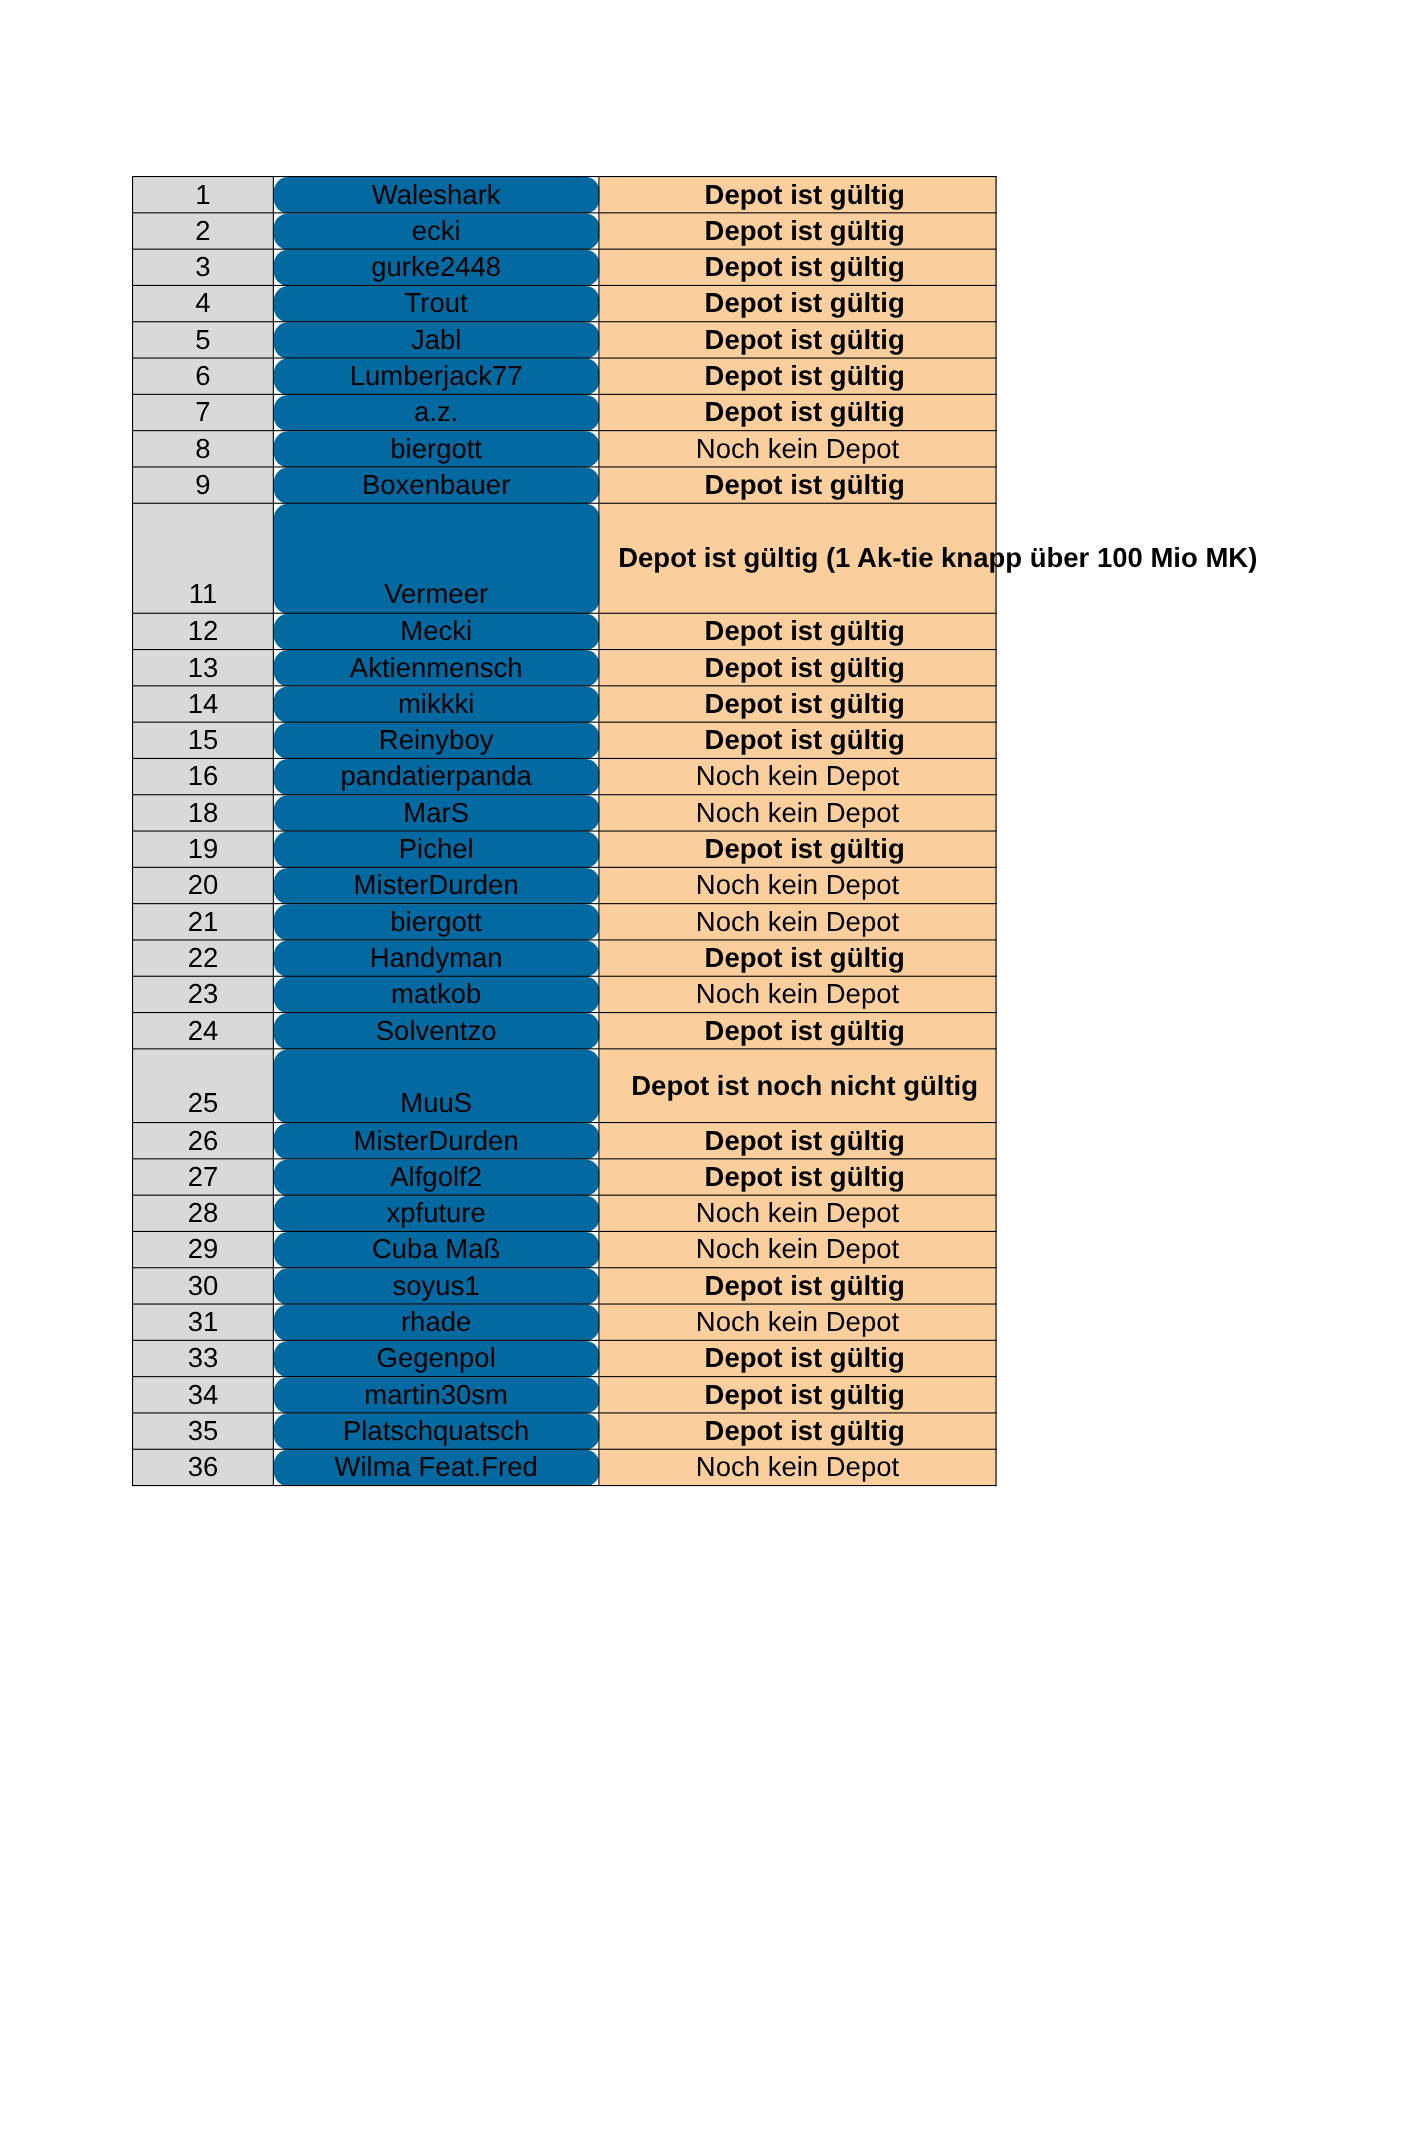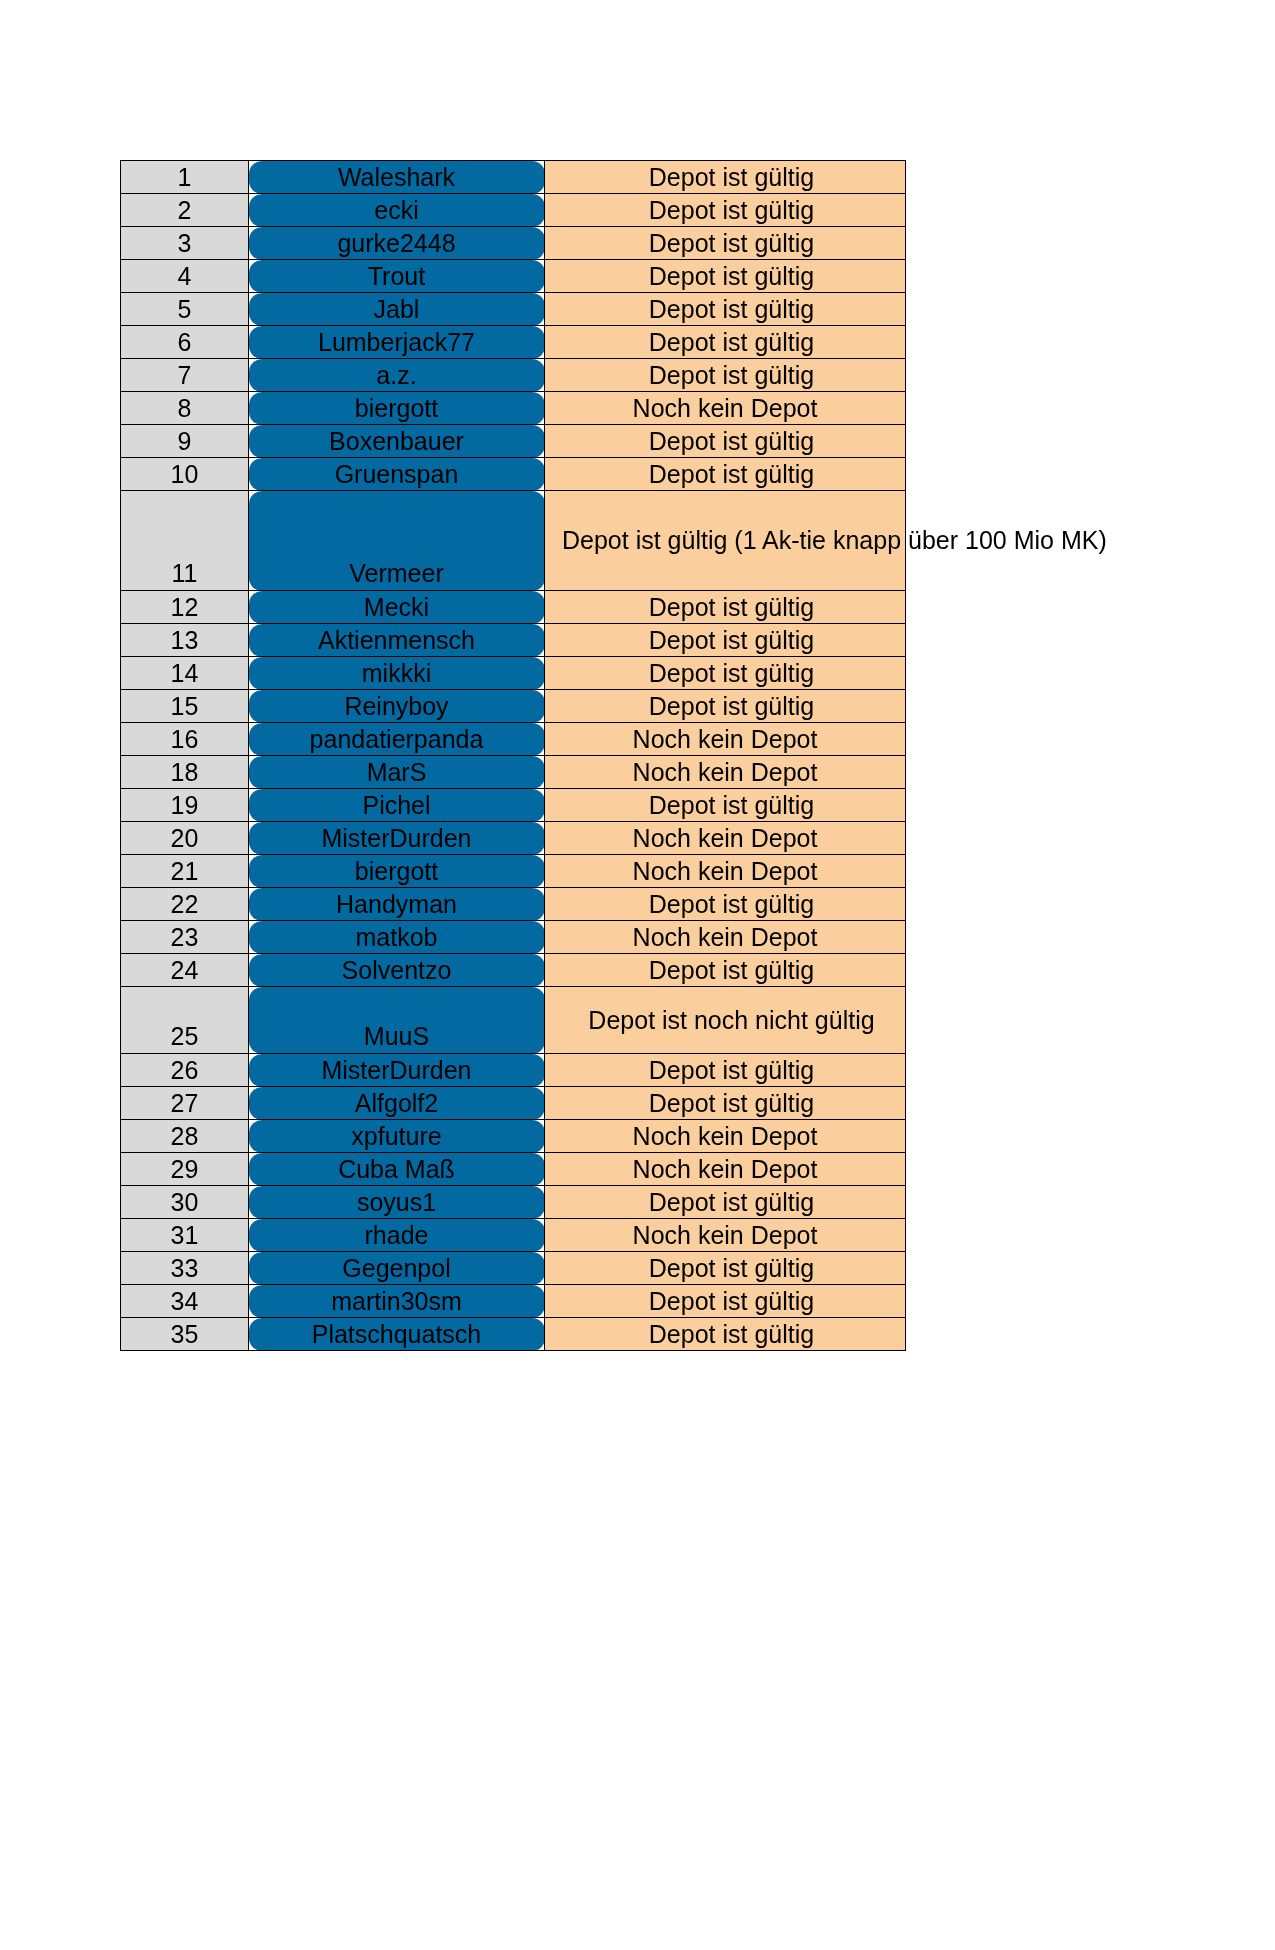--- a/index.html
+++ b/index.html
@@ -59,21 +59,21 @@
     background: #fbce9d;
     font-size: 25px;
     white-space: normal;
     vertical-align: middle;
     padding-left: 2px;
     padding-right: 2px;
   }
 
   td.cell-status.status-valid,
   td.cell-status.status-notyet {
-    font-weight: normal;
+    font-weight: bold;
     padding-left: 17px;
   }
 
   td.cell-status.status-none {
     font-weight: normal;
   }
 
   tr.tall td {
     height: 96px;
   }
@@ -149,25 +149,20 @@
         <tr>
           <td class="cell-index">8</td>
           <td class="cell-name">biergott</td>
           <td class="cell-status status-none">Noch kein Depot</td>
         </tr>
         <tr>
           <td class="cell-index">9</td>
           <td class="cell-name">Boxenbauer</td>
           <td class="cell-status status-valid">Depot ist gültig</td>
         </tr>
-        <tr>
-          <td class="cell-index">10</td>
-          <td class="cell-name">Gruenspan</td>
-          <td class="cell-status status-valid">Depot ist gültig</td>
-        </tr>
         <tr class="tall">
           <td class="cell-index">11</td>
           <td class="cell-name">Vermeer</td>
           <td class="cell-status status-valid">Depot ist gültig (1 Ak-tie knapp über 100 Mio MK)</td>
         </tr>
         <tr>
           <td class="cell-index">12</td>
           <td class="cell-name">Mecki</td>
           <td class="cell-status status-valid">Depot ist gültig</td>
         </tr>
@@ -269,15 +264,20 @@
         <tr>
           <td class="cell-index">34</td>
           <td class="cell-name">martin30sm</td>
           <td class="cell-status status-valid">Depot ist gültig</td>
         </tr>
         <tr>
           <td class="cell-index">35</td>
           <td class="cell-name">Platschquatsch</td>
           <td class="cell-status status-valid">Depot ist gültig</td>
         </tr>
+        <tr>
+          <td class="cell-index">36</td>
+          <td class="cell-name">Wilma Feat.Fred</td>
+          <td class="cell-status status-none">Noch kein Depot</td>
+        </tr>
       </tbody>
   </table>
 </div>
 
 </body></html>

